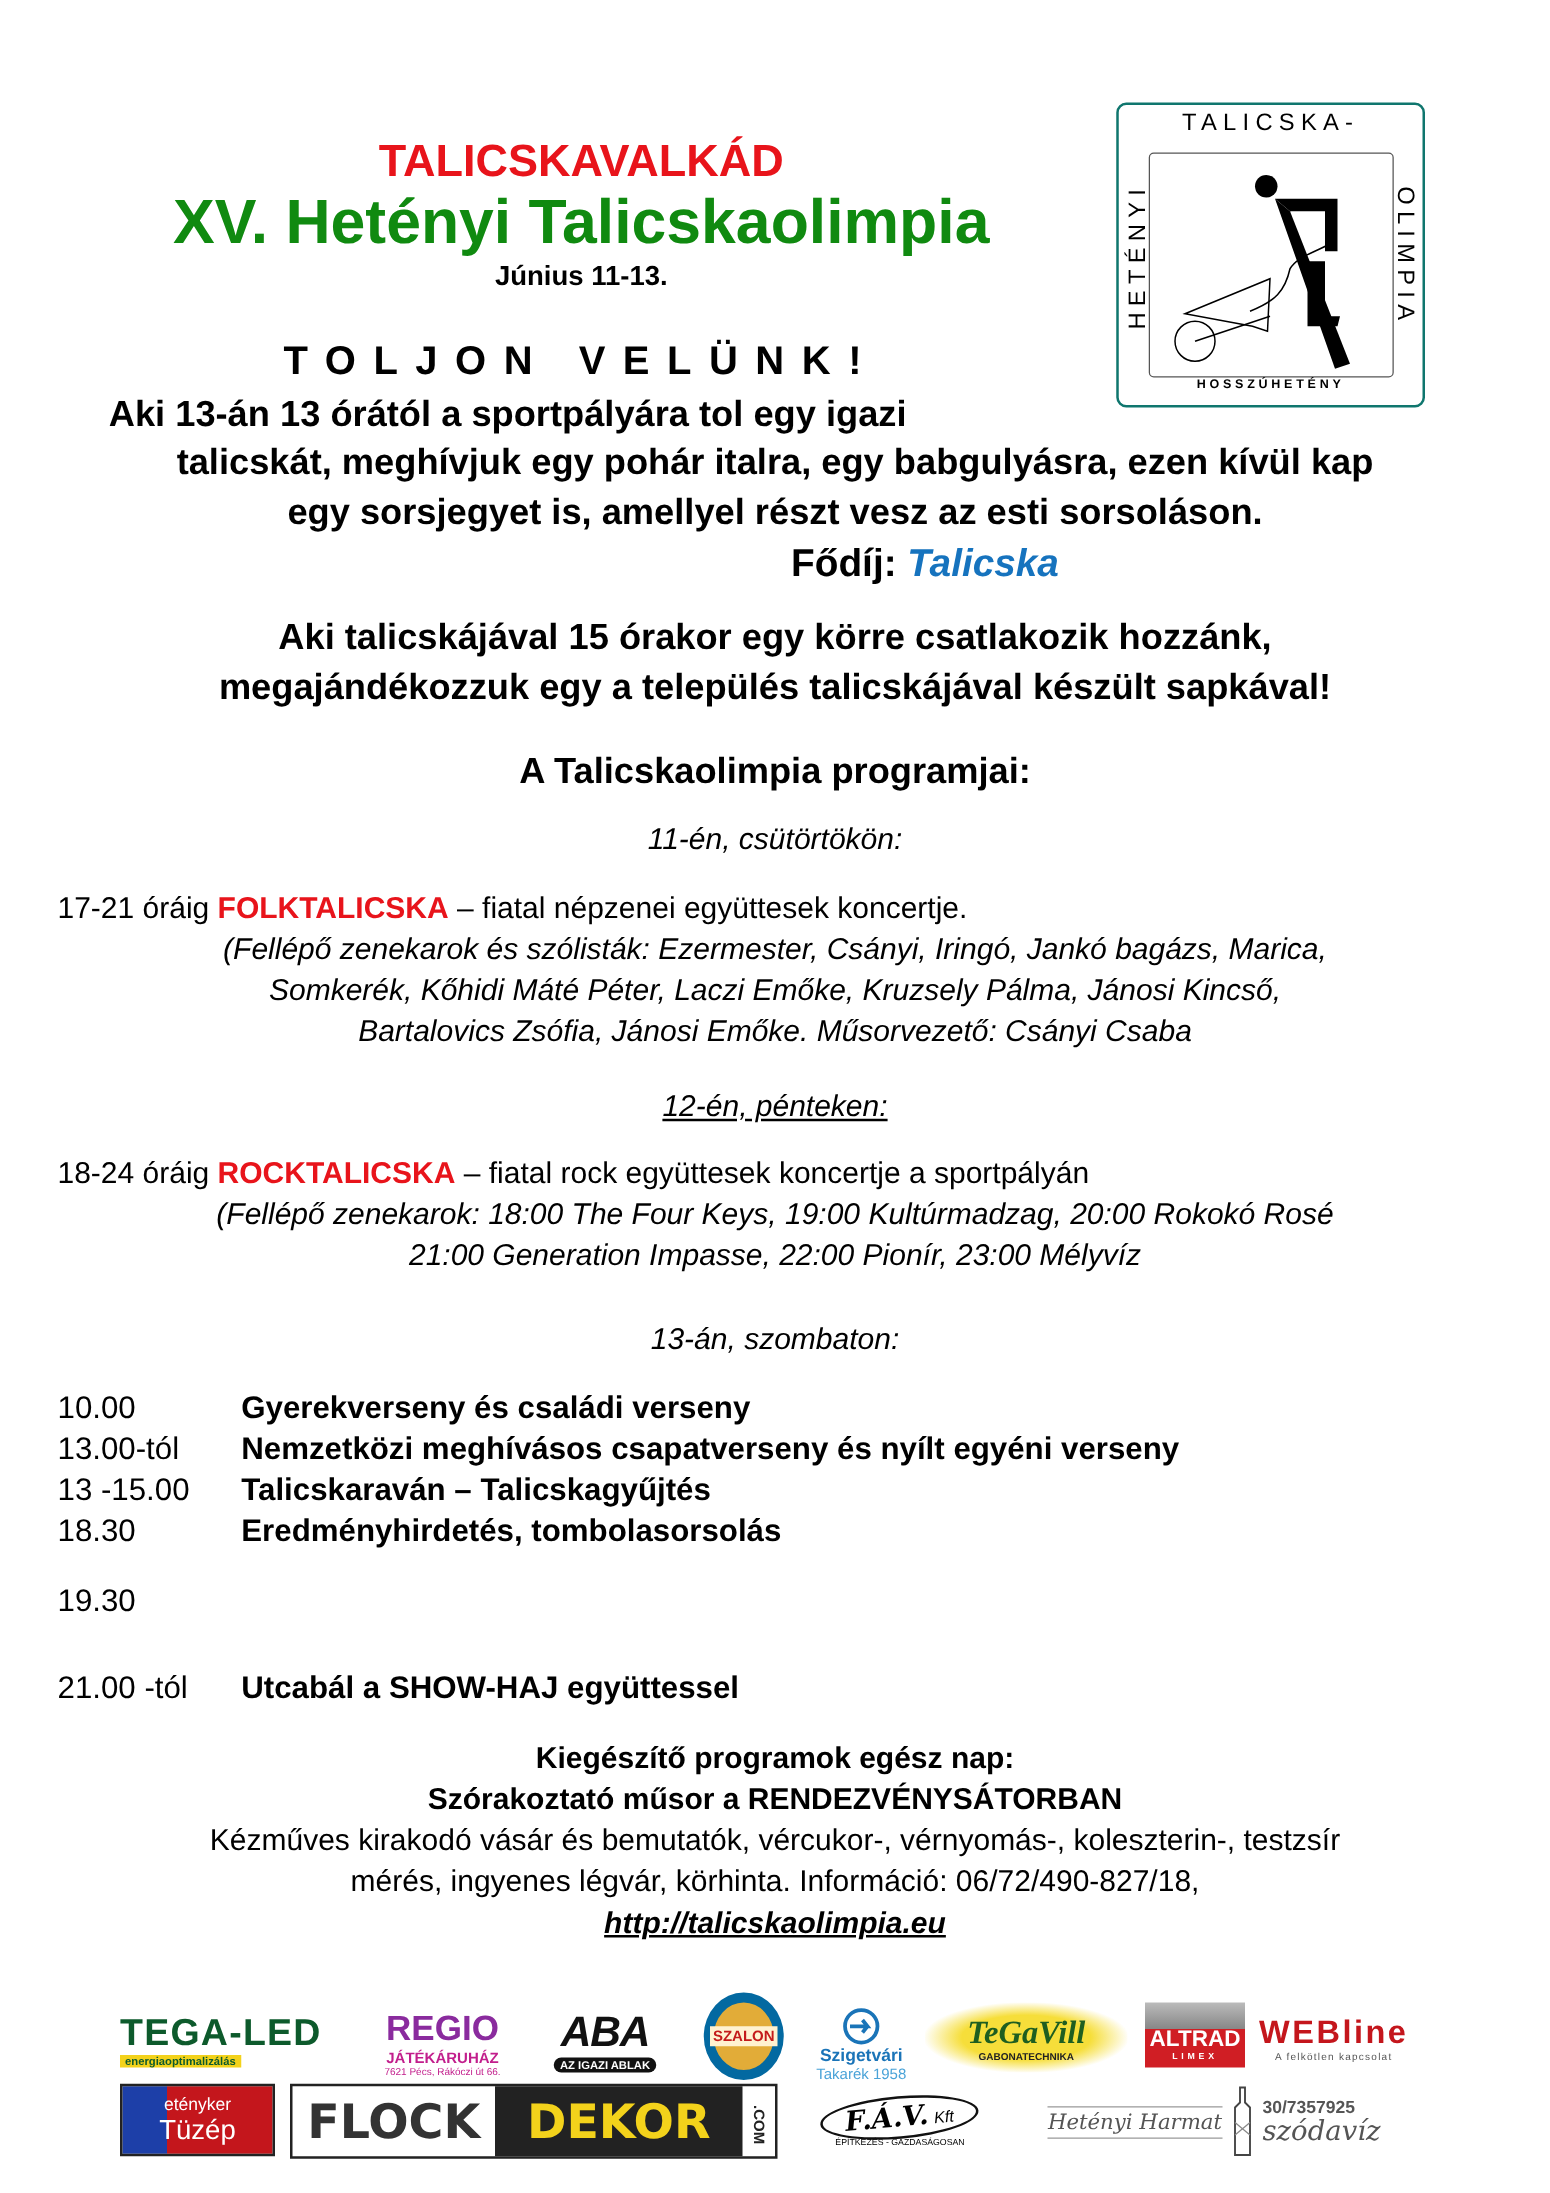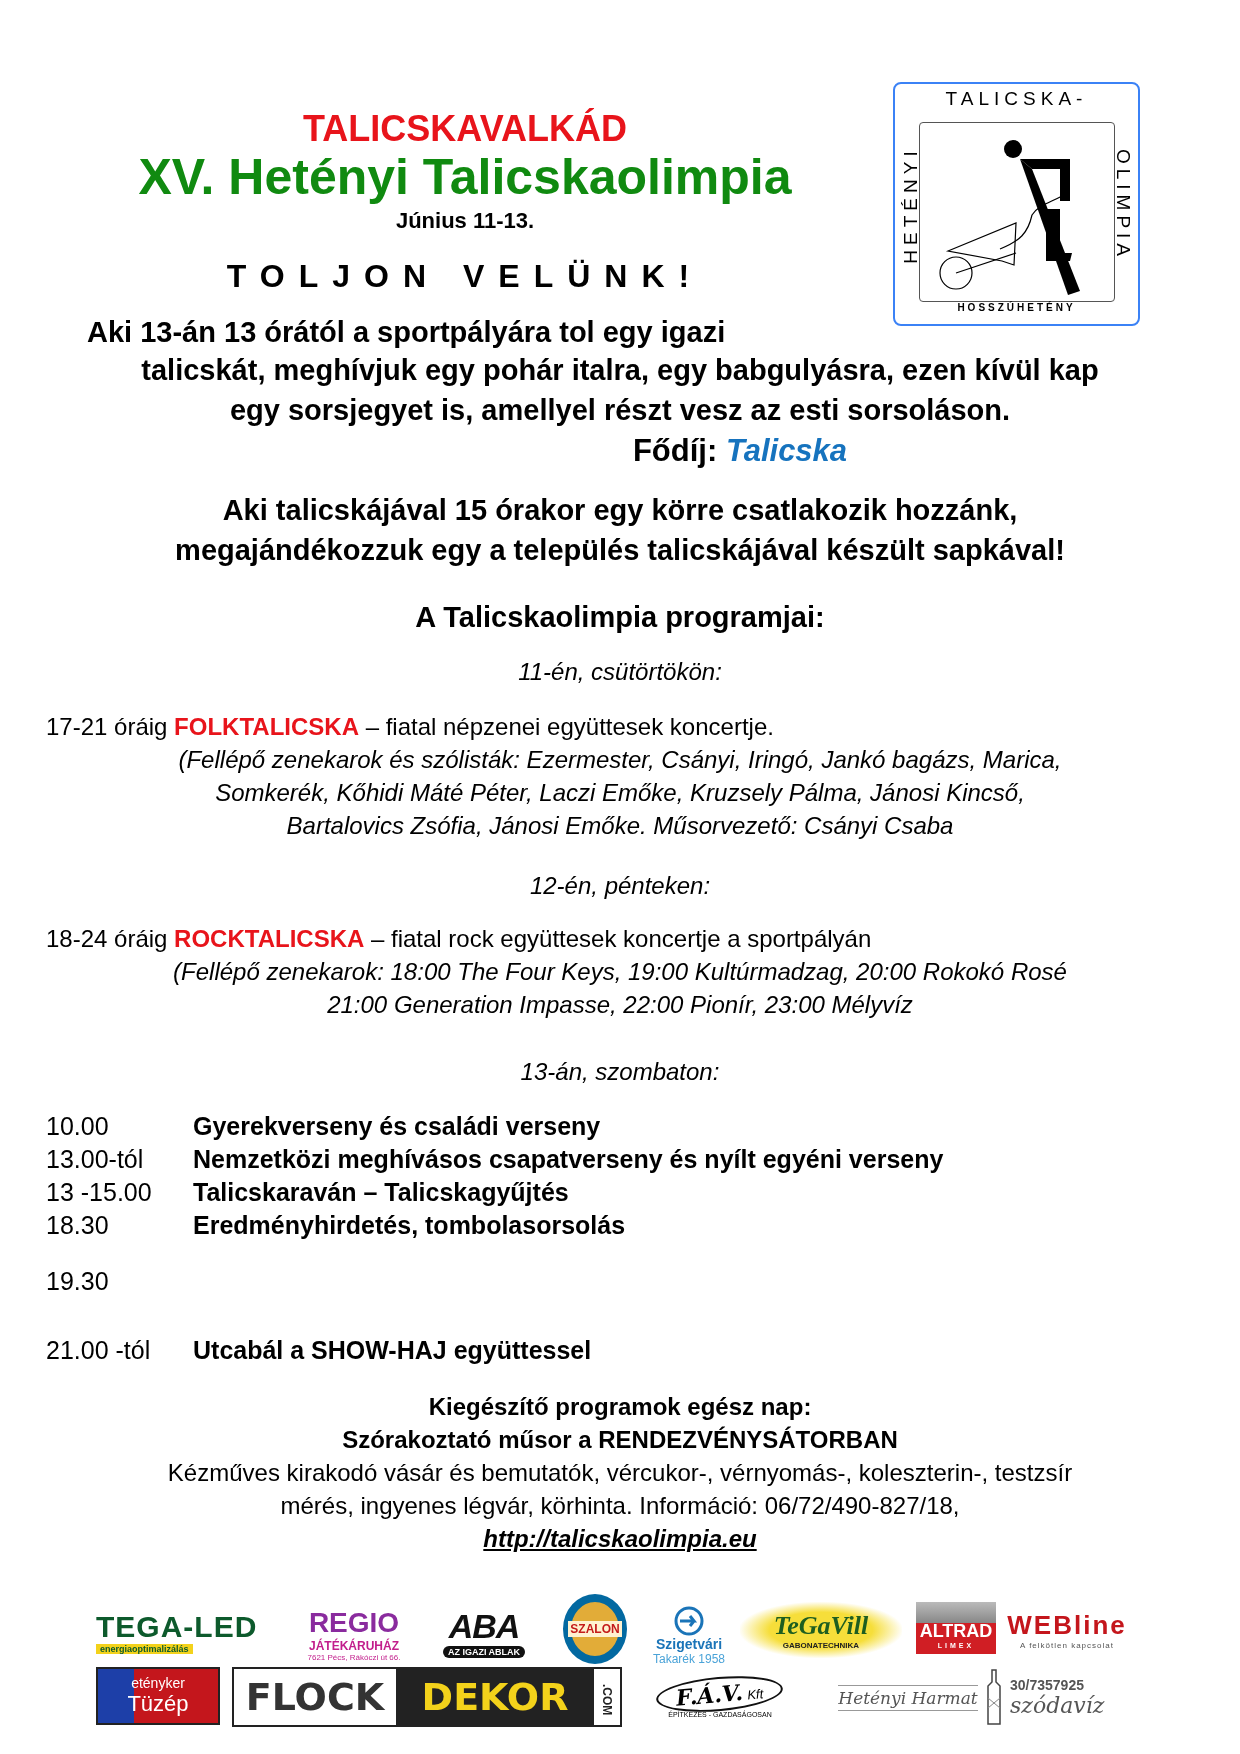--- a/index.html
+++ b/index.html
@@ -1,21 +1,21 @@
 <!DOCTYPE html>
 <html><head>
 <meta charset="utf-8">
 <style>
   html, body { margin:0; padding:0; background:#ffffff; }
   body { width:1240px; height:1754px; position:relative; overflow:hidden; font-family:"Liberation Sans", sans-serif; color:#000; }
   .abs { position:absolute; }
   .title-red { left:0; width:930px; top:76px; font-size:36px; font-weight:bold; color:#e8141b; text-align:center;margin-top:32px; }
   .title-green { left:0; width:930px; top:148px; font-size:50px; font-weight:bold; color:#108a10; text-align:center; }
   .dates { left:0; width:930px; top:208px; font-size:22px; font-weight:bold; text-align:center; }
-  .slogan { left:0; width:930px; top:258px; font-size:32px; font-weight:bold; letter-spacing:14px; text-align:center; }
+  .slogan { left:0; width:930px; top:270px; font-size:32px; font-weight:bold; letter-spacing:14px; text-align:center; }
   .intro1 { left:87px; top:316px; font-size:29px; font-weight:bold; }
   .intro2 { left:0; width:1240px; top:354px; font-size:29px; font-weight:bold; text-align:center; }
   .intro3 { left:0; width:1240px; top:394px; font-size:29px; font-weight:bold; text-align:center; }
   .prize { left:0; width:1240px; top:433px; font-size:31px; font-weight:bold; text-align:center; padding-left:240px; box-sizing:border-box; }
   .prize .blue { color:#1673be; font-style:italic; }
   .cap1 { left:0; width:1240px; top:494px; font-size:29px; font-weight:bold; text-align:center; }
   .cap2 { left:0; width:1240px; top:534px; font-size:29px; font-weight:bold; text-align:center; }
   .prog-title { left:0; width:1240px; top:601px; font-size:29px; font-weight:bold; text-align:center; }
   .day { left:0; width:1240px; font-size:24px; font-style:italic; text-align:center; }
   .ev { left:46px; font-size:24px; }
@@ -23,21 +23,21 @@
   .perf { left:0; width:1240px; font-size:24px; font-style:italic; text-align:center; }
   .sched { left:46px; font-size:25px; display:flex; }
   .sched .t { width:147px; }
   .sched .d { font-weight:bold; }
   .sched.big { font-size:30px; }
   .sched.big .t { font-size:25px; padding-top:3px; }
   .extra { left:0; width:1240px; text-align:center; font-size:24px; }
   .extra.b { font-weight:bold; }
   .url { font-weight:bold; font-style:italic; text-decoration:underline; }
   
-  .logo { left:893px; top:82px; width:243px; height:240px; border:2px solid #3b82f6; border-radius:8px; background:#fff; }
+  .logo { left:893px; top:82px; width:243px; height:240px; border:2px solid #0f766e; border-radius:8px; background:#fff; }
   .logo .inner { position:absolute; left:24px; top:38px; width:194px; height:178px; border:1px solid #555; border-radius:4px; }
   .logo .top-t { position:absolute; left:0; width:243px; top:4px; text-align:center; font-size:19px; letter-spacing:5px; }
   .logo .bottom-t { position:absolute; left:0; width:243px; top:218px; text-align:center; font-size:10px; font-weight:bold; letter-spacing:3px; }
   .logo .left-t { position:absolute; left:-64px; top:110px; width:160px; text-align:center; font-size:19px; letter-spacing:5px; transform:rotate(-90deg); }
   .logo .right-t { position:absolute; left:148px; top:110px; width:160px; text-align:center; font-size:19px; letter-spacing:5px; transform:rotate(90deg); }
   
   .sp { position:absolute; display:flex; align-items:center; justify-content:center; font-weight:bold; box-sizing:border-box; }
 </style>
 </head>
 <body>
@@ -82,21 +82,21 @@
 <div class="abs day" style="top:658px;">11-én, csütörtökön:</div>
 <div class="abs ev" style="top:713px;">
   <span>17-21 óráig</span>
   <span class="red">FOLKTALICSKA</span>
   <span>– fiatal népzenei együttesek koncertje.</span>
 </div>
 <div class="abs perf" style="top:746px;">(Fellépő zenekarok és szólisták: Ezermester, Csányi, Iringó, Jankó bagázs, Marica,</div>
 <div class="abs perf" style="top:779px;">Somkerék, Kőhidi Máté Péter, Laczi Emőke, Kruzsely Pálma, Jánosi Kincső,</div>
 <div class="abs perf" style="top:812px;">Bartalovics Zsófia, Jánosi Emőke. Műsorvezető: Csányi Csaba</div>
 
-<div class="abs day" style="top:872px;">12-én, pénteken:</div>
+<div class="abs day" style="top:872px;text-decoration:underline;">12-én, pénteken:</div>
 <div class="abs ev" style="top:925px;">
   <span>18-24 óráig</span>
   <span class="red">ROCKTALICSKA</span>
   <span>– fiatal rock együttesek koncertje a sportpályán</span>
 </div>
 <div class="abs perf" style="top:958px;">(Fellépő zenekarok: 18:00 The Four Keys, 19:00 Kultúrmadzag, 20:00 Rokokó Rosé</div>
 <div class="abs perf" style="top:991px;">21:00 Generation Impasse, 22:00 Pionír, 23:00 Mélyvíz</div>
 
 <div class="abs day" style="top:1058px;">13-án, szombaton:</div>
 <div class="abs sched" style="top:1112px;">

